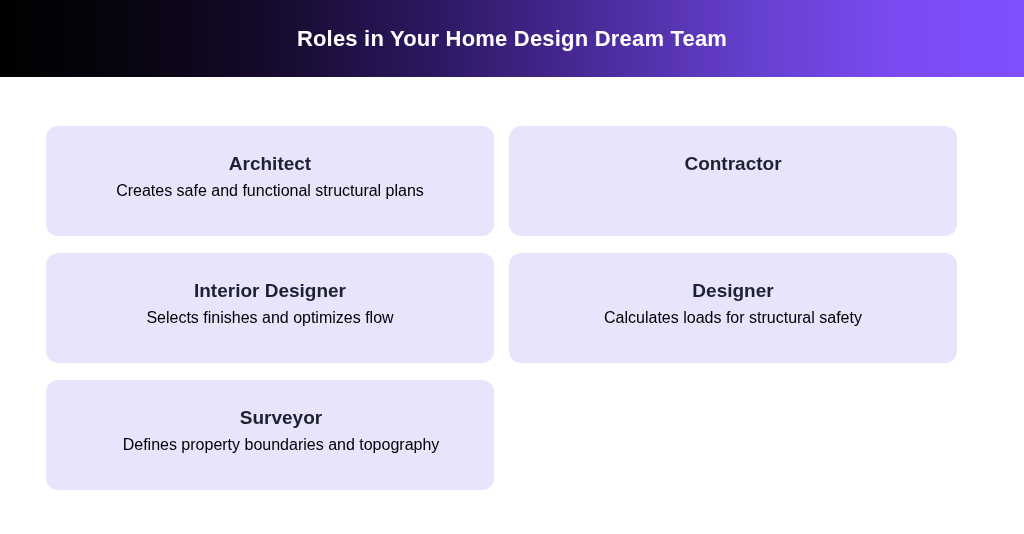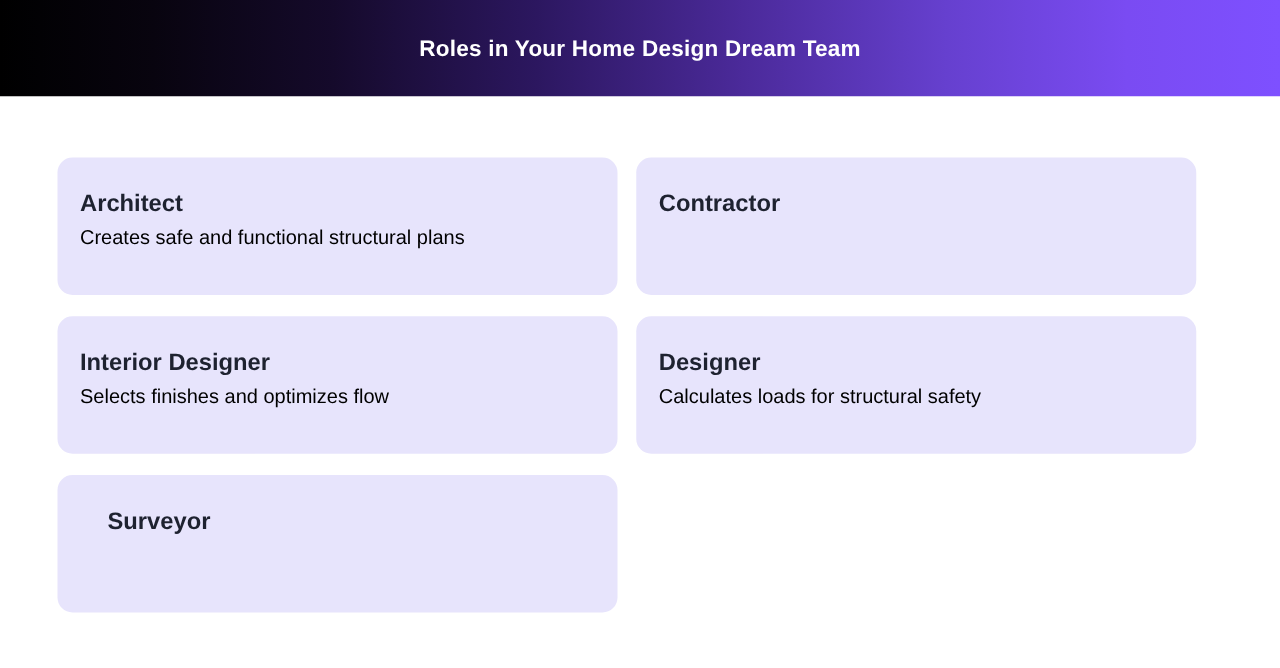--- a/index.html
+++ b/index.html
@@ -37,35 +37,36 @@
         #4b2a9a 58%,
         #6640cf 74%,
         #7a4bf2 88%,
         #7e50ff 100%);
     display: flex;
     align-items: center;
     justify-content: center;
   }
   .header-title {
     color: #ffffff;
-    font-size: 18px;
+    font-size: 22px;
     font-weight: bold;
     letter-spacing: 0.2px;
     line-height: 1;
     text-align: center;
     white-space: nowrap;
   }
 
   
   .cards-area {
     position: absolute;
     left: 46px;
     top: 126px;
     width: 911px;
     height: 364px;
+    text-align: center;
   }
 
   .card {
     position: absolute;
     width: 448px;
     height: 110px;
     background: #e7e4fc;
     border-radius: 12px;
     box-sizing: border-box;
     padding: 26px 18px 0 18px;
@@ -118,16 +119,17 @@
       <p class="card-desc">Selects finishes and optimizes flow</p>
     </div>
 
     <div class="card col-right row-2">
       <p class="card-title">Designer</p>
       <p class="card-desc">Calculates loads for structural safety</p>
     </div>
 
     <div class="card col-left row-3">
       <p class="card-title">Surveyor</p>
+      <p class="card-desc">Defines property boundaries and topography</p>
     </div>
 
   </div>
 </div>
 
 </body></html>

